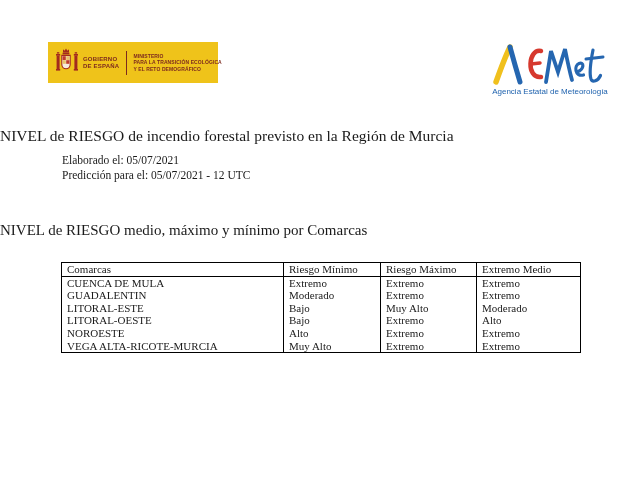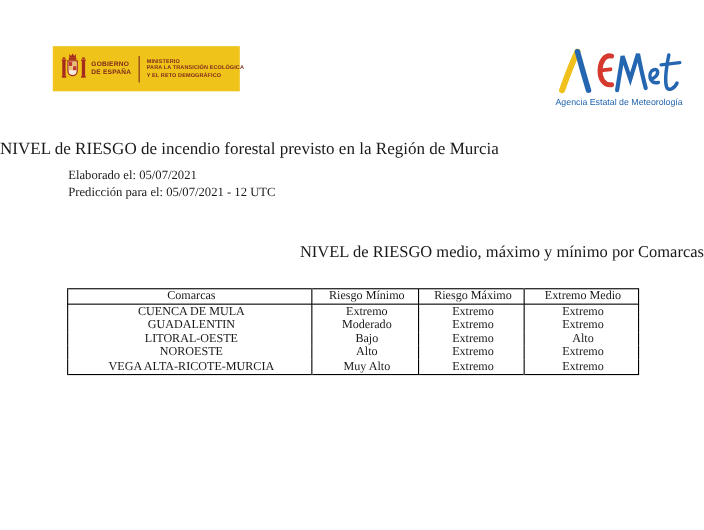--- a/index.html
+++ b/index.html
@@ -48,21 +48,21 @@
     color: #7d2a1e;
     letter-spacing: 0.1px;
     white-space: nowrap;
   }
 
   
   .aemet-logo {
     position: absolute;
     left: 486px; top: 42px;
     width: 128px;
-    margin-left: 19px;
+    text-align: center;
   }
   .aemet-tagline {
     font-family: "Liberation Sans", sans-serif;
     font-size: 8px;
     color: #2063ae;
     margin-top: -3px;
     white-space: nowrap;
   }
   .visually-hidden {
     position: absolute; width: 1px; height: 1px;
@@ -82,42 +82,42 @@
     top: 153px; left: 62px;
     font-size: 11.5px;
     line-height: 14.5px;
     white-space: nowrap;
   }
   .bold { font-weight: normal; }
   .doc-subtitle {
     position: absolute;
     top: 222px; left: 0;
     width: 640px;
-    text-align: right;
+    text-align: left;
     font-size: 15px;
     white-space: nowrap;
   }
 
   
   .risk-table {
     position: absolute;
     top: 262px; left: 61px;
     border-collapse: collapse;
     border: 1.5px solid #000;
     font-size: 11px;
     table-layout: fixed;
   }
   .risk-table col.c0 { width: 222px; }
   .risk-table col.c1 { width: 97px; }
   .risk-table col.c2 { width: 96px; }
   .risk-table col.c3 { width: 104px; }
   .risk-table th, .risk-table td {
     border-left: 1px solid #000;
     border-right: 1px solid #000;
-    text-align: center;
+    text-align: left;
     font-weight: normal;
     padding: 0 2px 0 5px;
     height: 12.6px;
     line-height: 12.6px;
     white-space: nowrap;
     overflow: hidden;
   }
   .risk-table thead th { border-bottom: 1px solid #000; }
 
   
@@ -227,20 +227,26 @@
           <td>Extremo</td>
           <td>Extremo</td>
         </tr>
         <tr>
           <td>GUADALENTIN</td>
           <td>Moderado</td>
           <td>Extremo</td>
           <td>Extremo</td>
         </tr>
         <tr>
+          <td>LITORAL-ESTE</td>
+          <td>Bajo</td>
+          <td>Muy Alto</td>
+          <td>Moderado</td>
+        </tr>
+        <tr>
           <td>LITORAL-OESTE</td>
           <td>Bajo</td>
           <td>Extremo</td>
           <td>Alto</td>
         </tr>
         <tr>
           <td>NOROESTE</td>
           <td>Alto</td>
           <td>Extremo</td>
           <td>Extremo</td>

